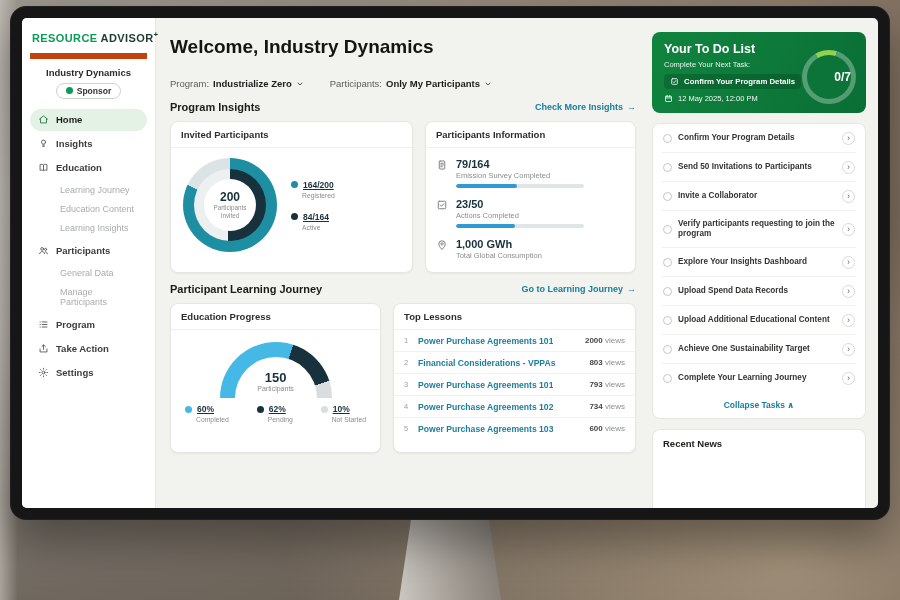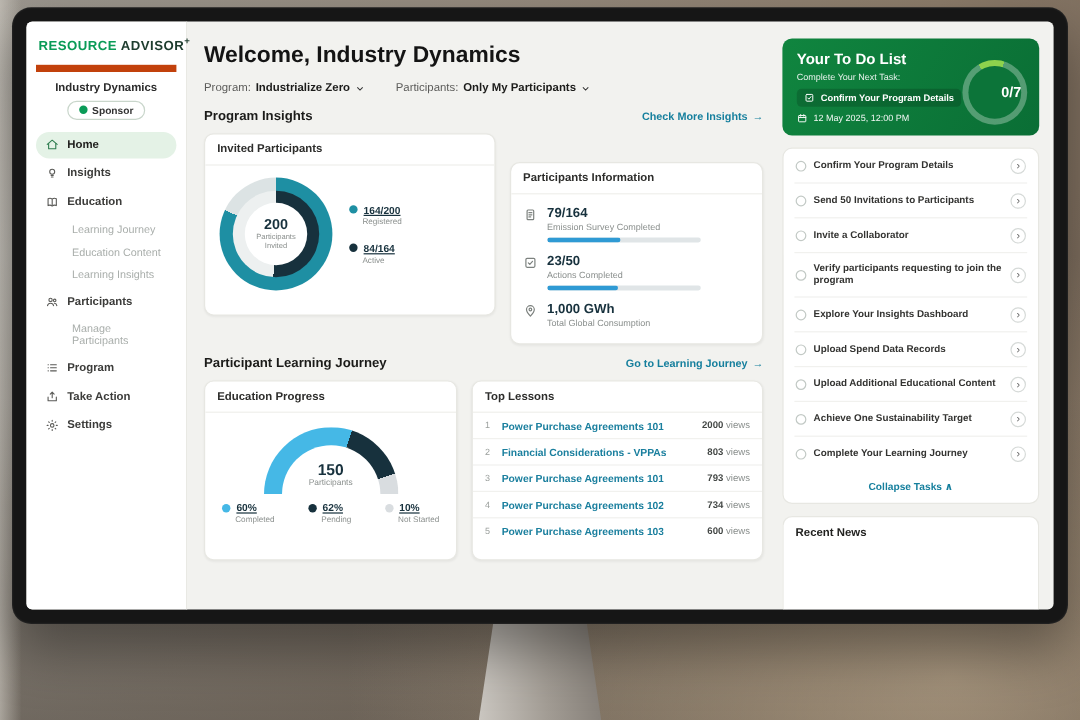--- a/index.html
+++ b/index.html
@@ -32,21 +32,21 @@
   nav { margin-top:10px; }
   .nav-item { display:flex; align-items:center; gap:7px; padding:5.5px 8px; margin:2px 0; border-radius:14px;
     font-size:9.5px; font-weight:700; color:#3c3c3a; cursor:pointer; }
   .nav-item svg { width:11px; height:11px; color:#5a5a57; flex-shrink:0; }
   .nav-item.active { background:#e4f2e6; color:#1e1e1c; }
   .nav-item.active svg { color:#2e7d4f; }
   .nav-sub { display:block; padding:4.5px 8px 4.5px 30px; font-size:9px; font-weight:500; color:#a9aeab; cursor:pointer; }
 
   
   .main { flex:1; padding:14px 10px 0 14px; min-width:0; }
-  h1 { font-size:19px; font-weight:700; color:#141414; margin:4px 0 10px; }
+  h1 { font-size:19px; font-weight:700; color:#141414; margin:4px 0 20px; }
   .filters { display:flex; gap:26px; font-size:9.5px; color:#5c5c5a; margin-bottom:12px; align-items:center; }
   .select { display:inline-flex; align-items:center; gap:4px; cursor:pointer; }
   .select b { color:#1c1c1a; font-weight:700; }
   .chev { width:8px; height:8px; color:#333; }
   .section-row { display:flex; justify-content:space-between; align-items:center; margin:4px 0 8px; }
   .section-title { font-size:11px; font-weight:700; color:#1b1b19; }
   .tlink { font-size:9px; font-weight:700; color:#157f9d; cursor:pointer; display:flex; gap:4px; align-items:center; }
   .cards-row { display:flex; gap:12px; margin-bottom:10px; }
   .card { background:#fff; border:1px solid #e7e7e2; border-radius:8px; box-shadow:0 1px 2px rgba(0,0,0,.05); overflow:hidden; }
   .card-head { padding:7px 10px; font-size:9.5px; font-weight:700; color:#2d2d2b; border-bottom:1px solid #efefec; }
@@ -60,21 +60,21 @@
   .ring.inner { inset:11px; }
   .donut-center { position:absolute; inset:21px; border-radius:50%; background:#fff; display:flex; flex-direction:column;
     align-items:center; justify-content:center; text-align:center; }
   .donut-center .big { font-size:12px; font-weight:700; color:#17313d; }
   .donut-center .small { font-size:6.3px; color:#8a8f8d; line-height:1.2; width:40px; }
   .legend-v { display:flex; flex-direction:column; gap:13px; }
   .lg-val { font-size:10.5px; font-weight:700; color:#17313d; display:flex; align-items:center; gap:5px; }
   .lg-dot { width:7px; height:7px; border-radius:50%; flex-shrink:0; }
   .lg-lab { font-size:7.5px; color:#8a8f8d; margin:2px 0 0 12px; }
 
-  .card-info { width:212px; height:152px;margin-top:24px; }
+  .card-info { width:212px; height:152px; }
   .stat-row { display:flex; gap:8px; margin-bottom:10px; align-items:flex-start; }
   .stat-row svg { width:12px; height:12px; color:#7d827f; margin-top:1px; flex-shrink:0; }
   .stat-val { font-size:11px; font-weight:700; color:#17313d; }
   .stat-lab { font-size:7.5px; color:#8a8f8d; margin-top:1px; }
   .bar { width:128px; height:4px; border-radius:2px; background:#e0e5e7; margin-top:4px; overflow:hidden; }
   .bar-fill { height:100%; border-radius:2px; background:#2f9ad4; }
 
   .card-edu { width:212px; height:150px; }
   .gauge { position:relative; width:112px; height:56px; margin:4px auto 0; overflow:hidden; }
   .gauge-arc { position:absolute; left:0; top:0; width:112px; height:112px; border-radius:50%; }
@@ -166,20 +166,21 @@
           <span class="nav-sub">Learning Insights</span>
           <div class="nav-item">
             <svg viewBox="0 0 24 24" fill="none" stroke="currentColor" stroke-width="2" stroke-linecap="round">
                 <circle cx="9" cy="8.5" r="3"></circle>
                 <path d="M3.5 19c.5-3 3-4.5 5.5-4.5s5 1.5 5.5 4.5"></path>
                 <circle cx="16.5" cy="9.5" r="2.3"></circle>
                 <path d="M16 14.6c2 .2 4 1.6 4.4 4.4"></path>
               </svg>
             <span>Participants</span>
           </div>
+          <span class="nav-sub">General Data</span>
           <span class="nav-sub">Manage Participants</span>
           <div class="nav-item">
             <svg viewBox="0 0 24 24" fill="none" stroke="currentColor" stroke-width="2" stroke-linecap="round">
                 <path d="M4.5 6.5h.5M4.5 12h.5M4.5 17.5h.5M9 6.5h10.5M9 12h10.5M9 17.5h10.5"></path>
               </svg>
             <span>Program</span>
           </div>
           <div class="nav-item">
             <svg viewBox="0 0 24 24" fill="none" stroke="currentColor" stroke-width="2" stroke-linecap="round" stroke-linejoin="round">
                 <path d="M12 14V4.5M8.5 7.5 12 4l3.5 3.5"></path>

